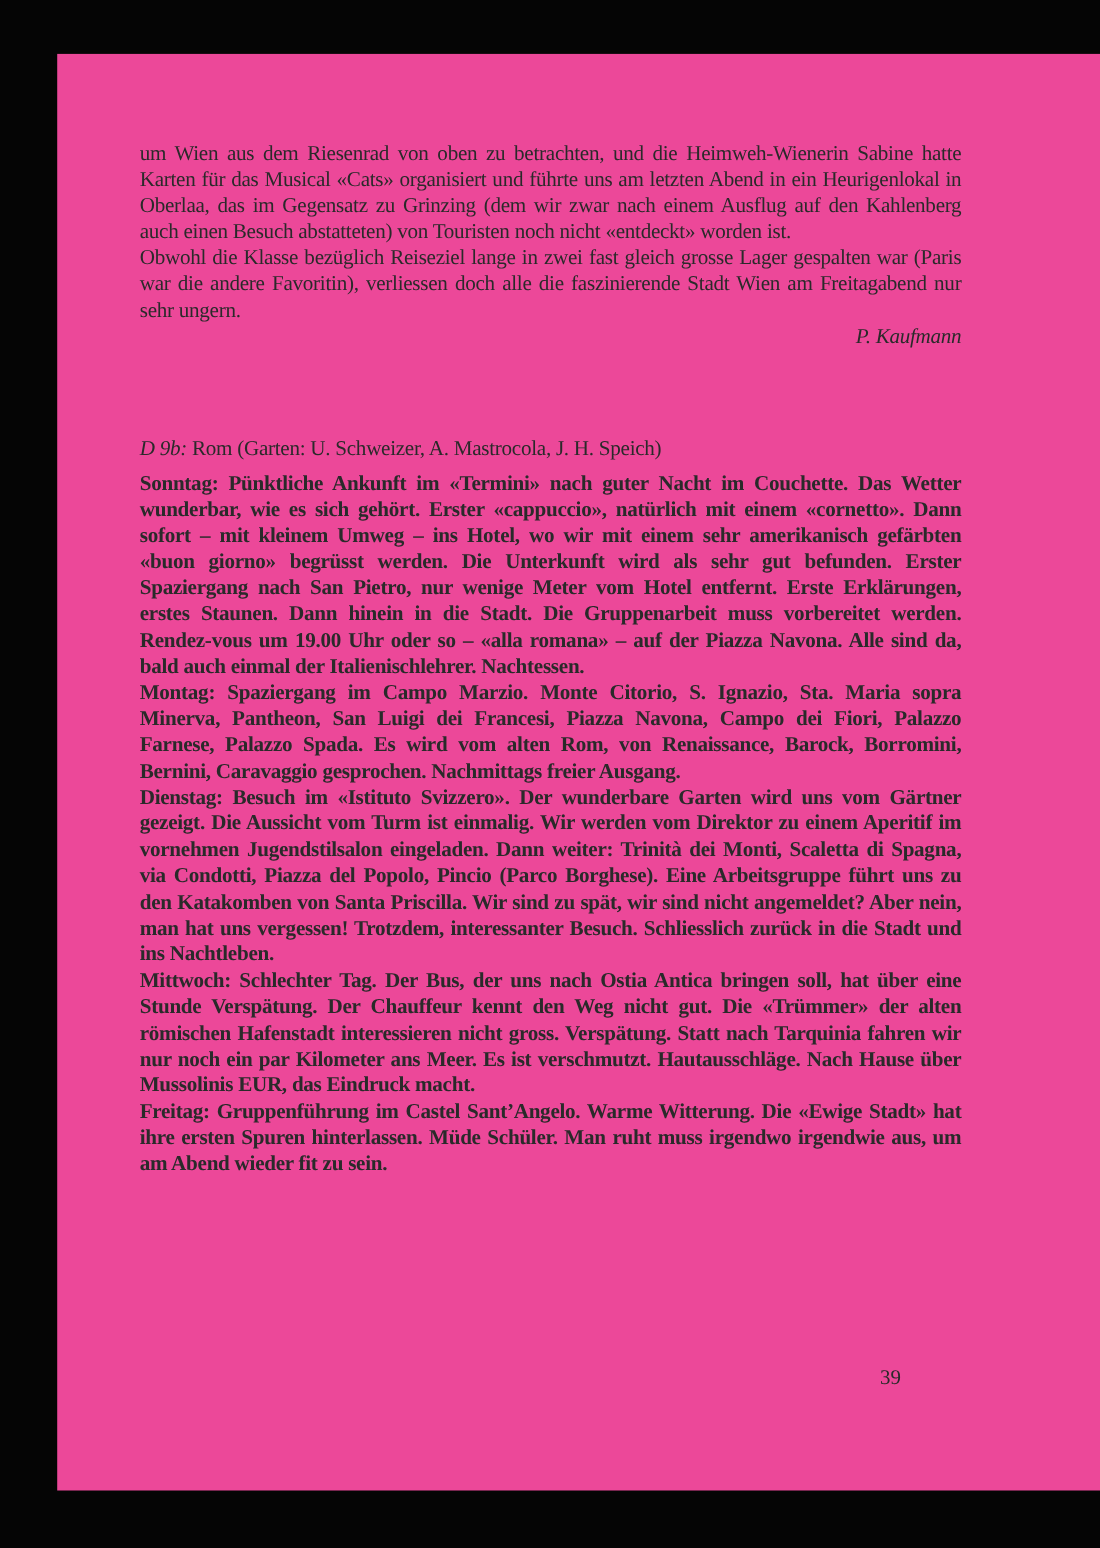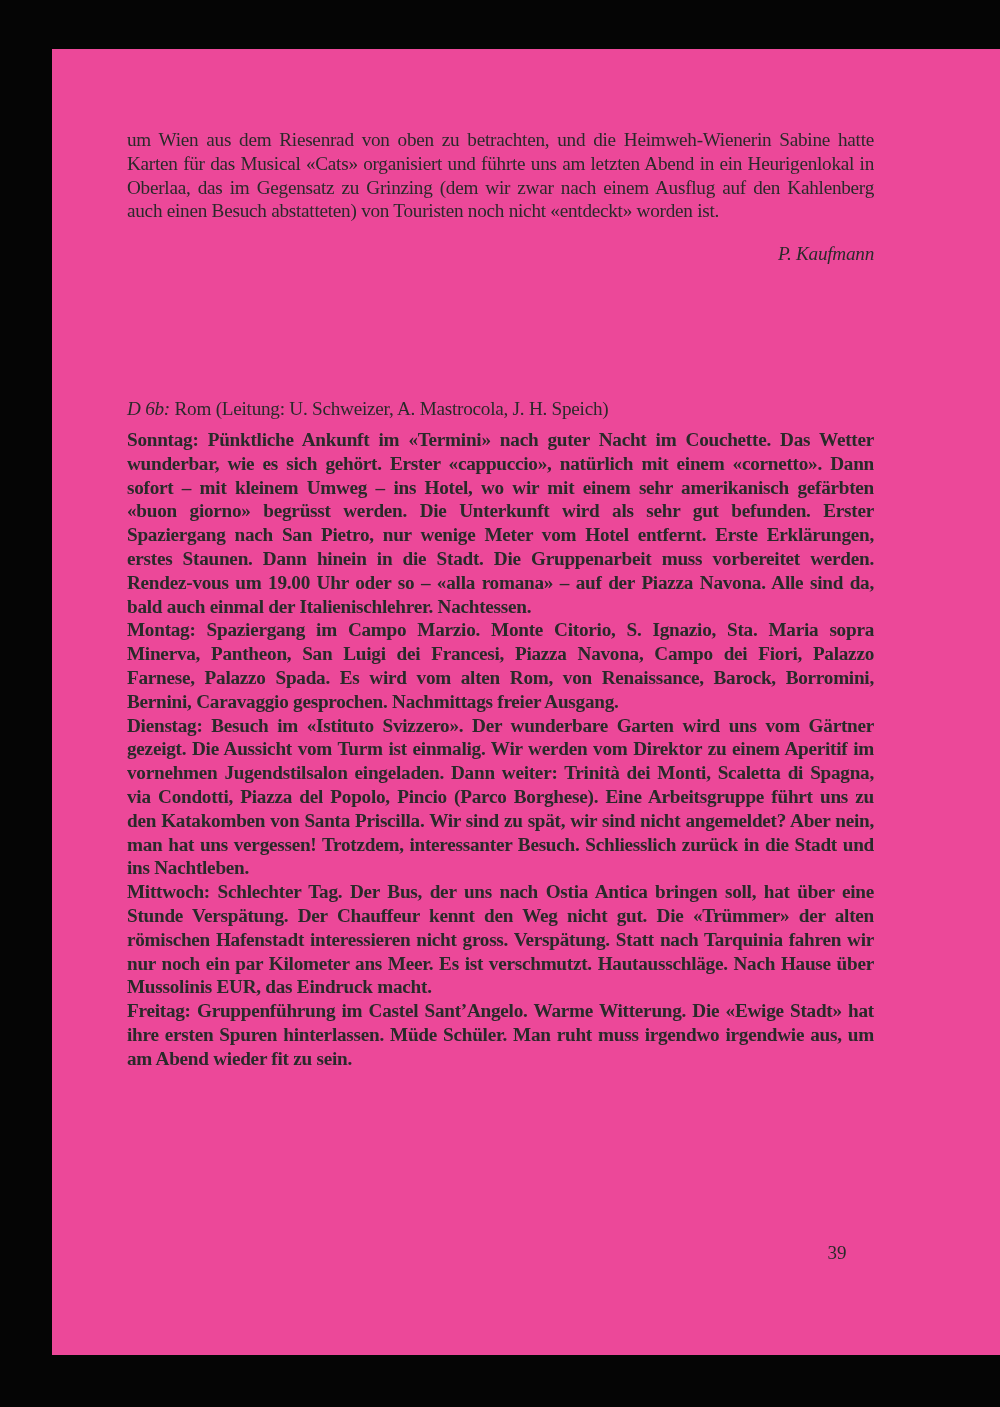--- a/index.html
+++ b/index.html
@@ -23,48 +23,49 @@
       font-size: 19.2px;
       line-height: 23.8px;
       color: #2a2a2a;
       text-align: justify;
       letter-spacing: -0.25px;
     }
     .para { margin: 0; }
     .signature {
       text-align: right;
       font-style: italic;
-      margin-top: 19px;
+      margin-top: 0;
     }
     .heading { margin: 0; }
     .heading .code { font-style: italic; }
     .day-entry { margin: 0; }
     .page-number {
       position: absolute;
       left: 748px; top: 1193px;
       width: 74px;
-      text-align: center;
+      text-align: left;
       font-family: "Liberation Serif", "DejaVu Serif", serif;
       font-size: 19px;
       color: #2a2a2a;
     }
   </style>
 </head>
 <body>
 
 <div class="page">
 
   <div class="text-block" style="top: 79px;">
     <p class="para">um Wien aus dem Riesenrad von oben zu betrachten, und die Heimweh-Wienerin Sabine hatte Karten für das Musical «Cats» organisiert und führte uns am letzten Abend in ein Heurigenlokal in Oberlaa, das im Gegensatz zu Grinzing (dem wir zwar nach einem Ausflug auf den Kahlenberg auch einen Besuch abstatteten) von Touristen noch nicht «entdeckt» worden ist.</p>
+    <p class="para">Obwohl die Klasse bezüglich Reiseziel lange in zwei fast gleich grosse Lager gespalten war (Paris war die andere Favoritin), verliessen doch alle die faszinierende Stadt Wien am Freitagabend nur sehr ungern.</p>
     <p class="para signature">P. Kaufmann</p>
   </div>
 
   <div class="text-block" style="top: 348px;">
     <p class="heading">
-      <span class="code">D 6b:</span><span> Rom (Leitung: U. Schweizer, A. Mastrocola, J. H. Speich)</span>
+      <span class="code">D 9b:</span><span> Rom (Garten: U. Schweizer, A. Mastrocola, J. H. Speich)</span>
     </p>
   </div>
 
   <div class="text-block" style="top: 379px; font-weight: bold;">
     <p class="day-entry">Sonntag: Pünktliche Ankunft im «Termini» nach guter Nacht im Couchette. Das Wetter wunderbar, wie es sich gehört. Erster «cappuccio», natürlich mit einem «cornetto». Dann sofort – mit kleinem Umweg – ins Hotel, wo wir mit einem sehr amerikanisch gefärbten «buon giorno» begrüsst werden. Die Unterkunft wird als sehr gut befunden. Erster Spaziergang nach San Pietro, nur wenige Meter vom Hotel entfernt. Erste Erklärungen, erstes Staunen. Dann hinein in die Stadt. Die Gruppenarbeit muss vorbereitet werden. Rendez-vous um 19.00 Uhr oder so – «alla romana» – auf der Piazza Navona. Alle sind da, bald auch einmal der Italienischlehrer. Nachtessen.</p>
     <p class="day-entry">Montag: Spaziergang im Campo Marzio. Monte Citorio, S. Ignazio, Sta. Maria sopra Minerva, Pantheon, San Luigi dei Francesi, Piazza Navona, Campo dei Fiori, Palazzo Farnese, Palazzo Spada. Es wird vom alten Rom, von Renaissance, Barock, Borromini, Bernini, Caravaggio gesprochen. Nachmittags freier Ausgang.</p>
     <p class="day-entry">Dienstag: Besuch im «Istituto Svizzero». Der wunderbare Garten wird uns vom Gärtner gezeigt. Die Aussicht vom Turm ist einmalig. Wir werden vom Direktor zu einem Aperitif im vornehmen Jugendstilsalon eingeladen. Dann weiter: Trinità dei Monti, Scaletta di Spagna, via Condotti, Piazza del Popolo, Pincio (Parco Borghese). Eine Arbeitsgruppe führt uns zu den Katakomben von Santa Priscilla. Wir sind zu spät, wir sind nicht angemeldet? Aber nein, man hat uns vergessen! Trotzdem, interessanter Besuch. Schliesslich zurück in die Stadt und ins Nachtleben.</p>
     <p class="day-entry">Mittwoch: Schlechter Tag. Der Bus, der uns nach Ostia Antica bringen soll, hat über eine Stunde Verspätung. Der Chauffeur kennt den Weg nicht gut. Die «Trümmer» der alten römischen Hafenstadt interessieren nicht gross. Verspätung. Statt nach Tarquinia fahren wir nur noch ein par Kilometer ans Meer. Es ist verschmutzt. Hautausschläge. Nach Hause über Mussolinis EUR, das Eindruck macht.</p>
     <p class="day-entry">Freitag: Gruppenführung im Castel Sant’Angelo. Warme Witterung. Die «Ewige Stadt» hat ihre ersten Spuren hinterlassen. Müde Schüler. Man ruht muss irgendwo irgendwie aus, um am Abend wieder fit zu sein.</p>
   </div>

